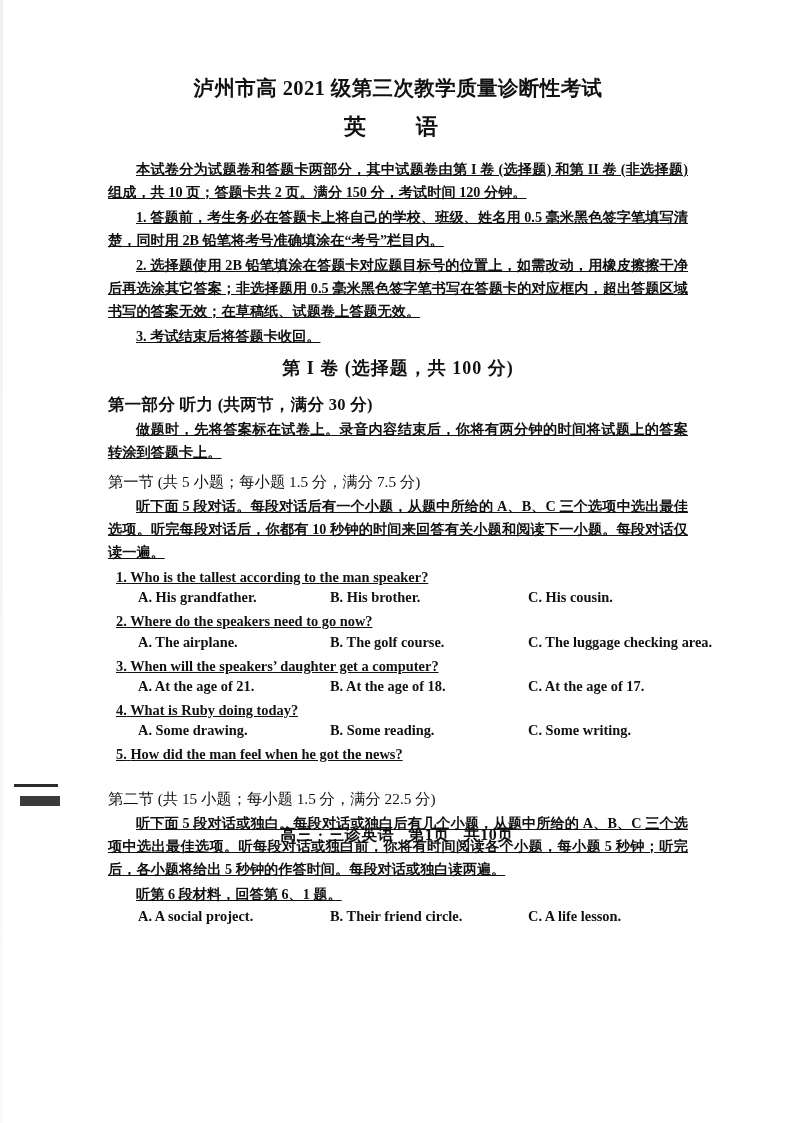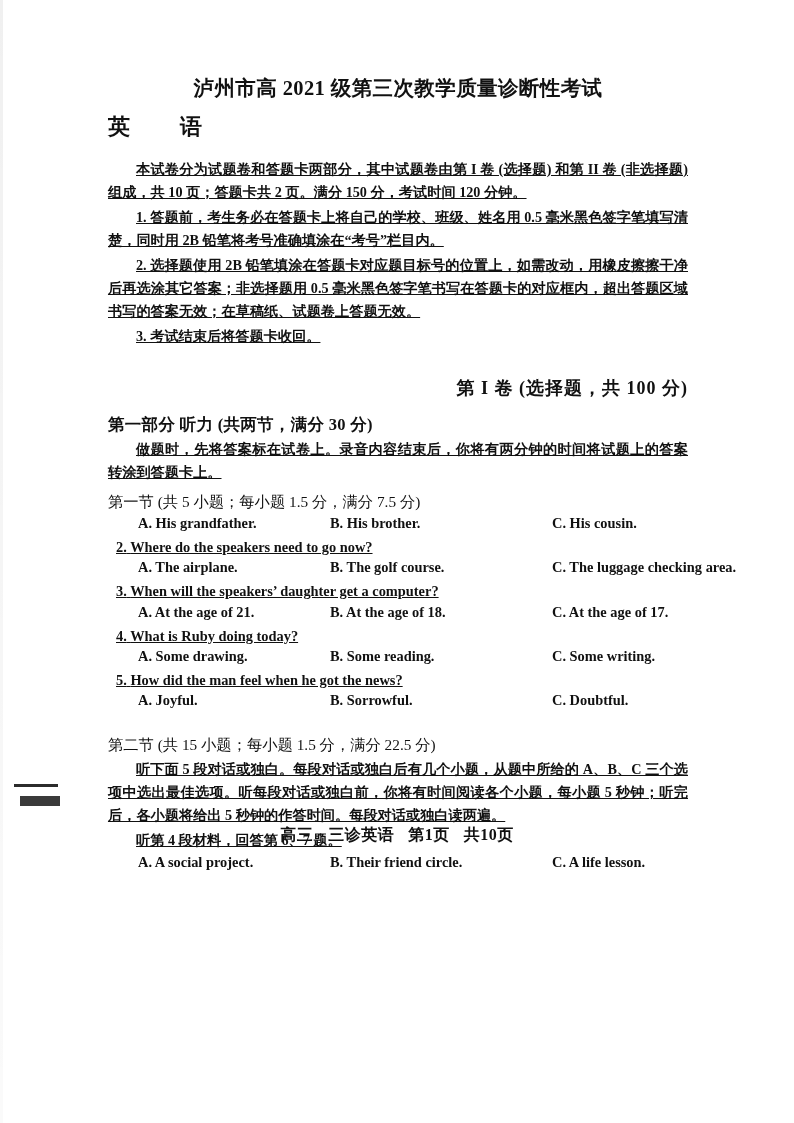--- a/index.html
+++ b/index.html
@@ -30,20 +30,21 @@
   }
   .doc-title {
     text-align: center;
     font-size: 20.5px;
     font-weight: bold;
     letter-spacing: 0.4px;
     margin: 0 0 10px 0;
     font-family: "Liberation Serif", "DejaVu Serif", serif;
   }
   .doc-subject {
+    text-align: center;
     font-size: 22px;
     font-weight: bold;
     letter-spacing: 14px;
     margin: 8px 0 16px 0;
   }
   p {
     margin: 0 0 2px 0;
     font-size: 14.2px;
     line-height: 1.62;
     text-align: justify;
@@ -51,24 +52,24 @@
     text-decoration: underline;
   }
   .indent2 { text-indent: 28px; }
   .note-head {
     font-size: 14.2px;
     font-weight: bold;
     margin: 4px 0 1px 0;
     text-indent: 28px;
   }
   .section-head {
-    text-align: right;
+    text-align: center;
     font-size: 18px;
     font-weight: bold;
-    margin: 28px 0 14px 0;
+    margin: 8px 0 14px 0;
     letter-spacing: 1px;
   }
   .part-head {
     font-size: 16.5px;
     font-weight: bold;
     margin: 10px 0 2px 0;
     letter-spacing: 0.3px;
   }
   .sub-head {
     font-size: 15.3px;
@@ -89,21 +90,21 @@
     margin: 0 0 1px 0;
     height: 20px;
   }
   .opt {
     position: absolute;
     top: 0;
     white-space: nowrap;
   }
   .opt-a { left: 30px; text-align: center; }
   .opt-b { left: 222px; }
-  .opt-c { left: 420px; margin-left: 24px; }
+  .opt-c { left: 420px; }
   .spacer-md { height: 14px; }
   .footer {
     position: absolute;
     left: 0;
     right: 0;
     bottom: 22px;
     text-align: center;
     font-size: 16px;
     font-weight: bold;
     letter-spacing: 0.5px;
@@ -154,21 +155,23 @@
     <p class="indent2">1. 答题前，考生务必在答题卡上将自己的学校、班级、姓名用 0.5 毫米黑色签字笔填写清楚，同时用 2B 铅笔将考号准确填涂在“考号”栏目内。</p>
     <p class="indent2">2. 选择题使用 2B 铅笔填涂在答题卡对应题目标号的位置上，如需改动，用橡皮擦擦干净后再选涂其它答案；非选择题用 0.5 毫米黑色签字笔书写在答题卡的对应框内，超出答题区域书写的答案无效；在草稿纸、试题卷上答题无效。</p>
     <p class="indent2">3. 考试结束后将答题卡收回。</p>
 
     <div class="section-head">第 I 卷 (选择题，共 100 分)</div>
 
     <div class="part-head">第一部分 听力 (共两节，满分 30 分)</div>
     <p class="indent2">做题时，先将答案标在试卷上。录音内容结束后，你将有两分钟的时间将试题上的答案转涂到答题卡上。</p>
 
     <div class="sub-head">第一节 (共 5 小题；每小题 1.5 分，满分 7.5 分)</div>
-
+    <p class="indent2">听下面 5 段对话。每段对话后有一个小题，从题中所给的 A、B、C 三个选项中选出最佳选项。听完每段对话后，你都有 10 秒钟的时间来回答有关小题和阅读下一小题。每段对话仅读一遍。</p>
+
+    <p class="q-text"><span>1.</span> <span>Who is the tallest according to the man speaker?</span></p>
     <div class="options">
       <span class="opt opt-a">A. His grandfather.</span>
       <span class="opt opt-b">B. His brother.</span>
       <span class="opt opt-c">C. His cousin.</span>
     </div>
 
     <p class="q-text"><span>2.</span> <span>Where do the speakers need to go now?</span></p>
     <div class="options">
       <span class="opt opt-a">A. The airplane.</span>
       <span class="opt opt-b">B. The golf course.</span>
@@ -183,31 +186,26 @@
     </div>
 
     <p class="q-text"><span>4.</span> <span>What is Ruby doing today?</span></p>
     <div class="options">
       <span class="opt opt-a">A. Some drawing.</span>
       <span class="opt opt-b">B. Some reading.</span>
       <span class="opt opt-c">C. Some writing.</span>
     </div>
 
     <p class="q-text"><span>5.</span> <span>How did the man feel when he got the news?</span></p>
-    <div class="options">
-      <span class="opt opt-a">A. Joyful.</span>
-      <span class="opt opt-b">B. Sorrowful.</span>
-      <span class="opt opt-c">C. Doubtful.</span>
-    </div>
 
     <div class="spacer-md"></div>
 
     <div class="sub-head">第二节 (共 15 小题；每小题 1.5 分，满分 22.5 分)</div>
     <p class="indent2">听下面 5 段对话或独白。每段对话或独白后有几个小题，从题中所给的 A、B、C 三个选项中选出最佳选项。听每段对话或独白前，你将有时间阅读各个小题，每小题 5 秒钟；听完后，各小题将给出 5 秒钟的作答时间。每段对话或独白读两遍。</p>
-    <p class="indent2">听第 4 段材料，回答第 6、7 题。</p>
+    <p class="indent2">听第 6 段材料，回答第 6、1 题。</p>
 
     <div class="options">
       <span class="opt opt-a">A. A social project.</span>
       <span class="opt opt-b">B. Their friend circle.</span>
       <span class="opt opt-c">C. A life lesson.</span>
     </div>
 
   </div>
 
   <div class="barcode">

